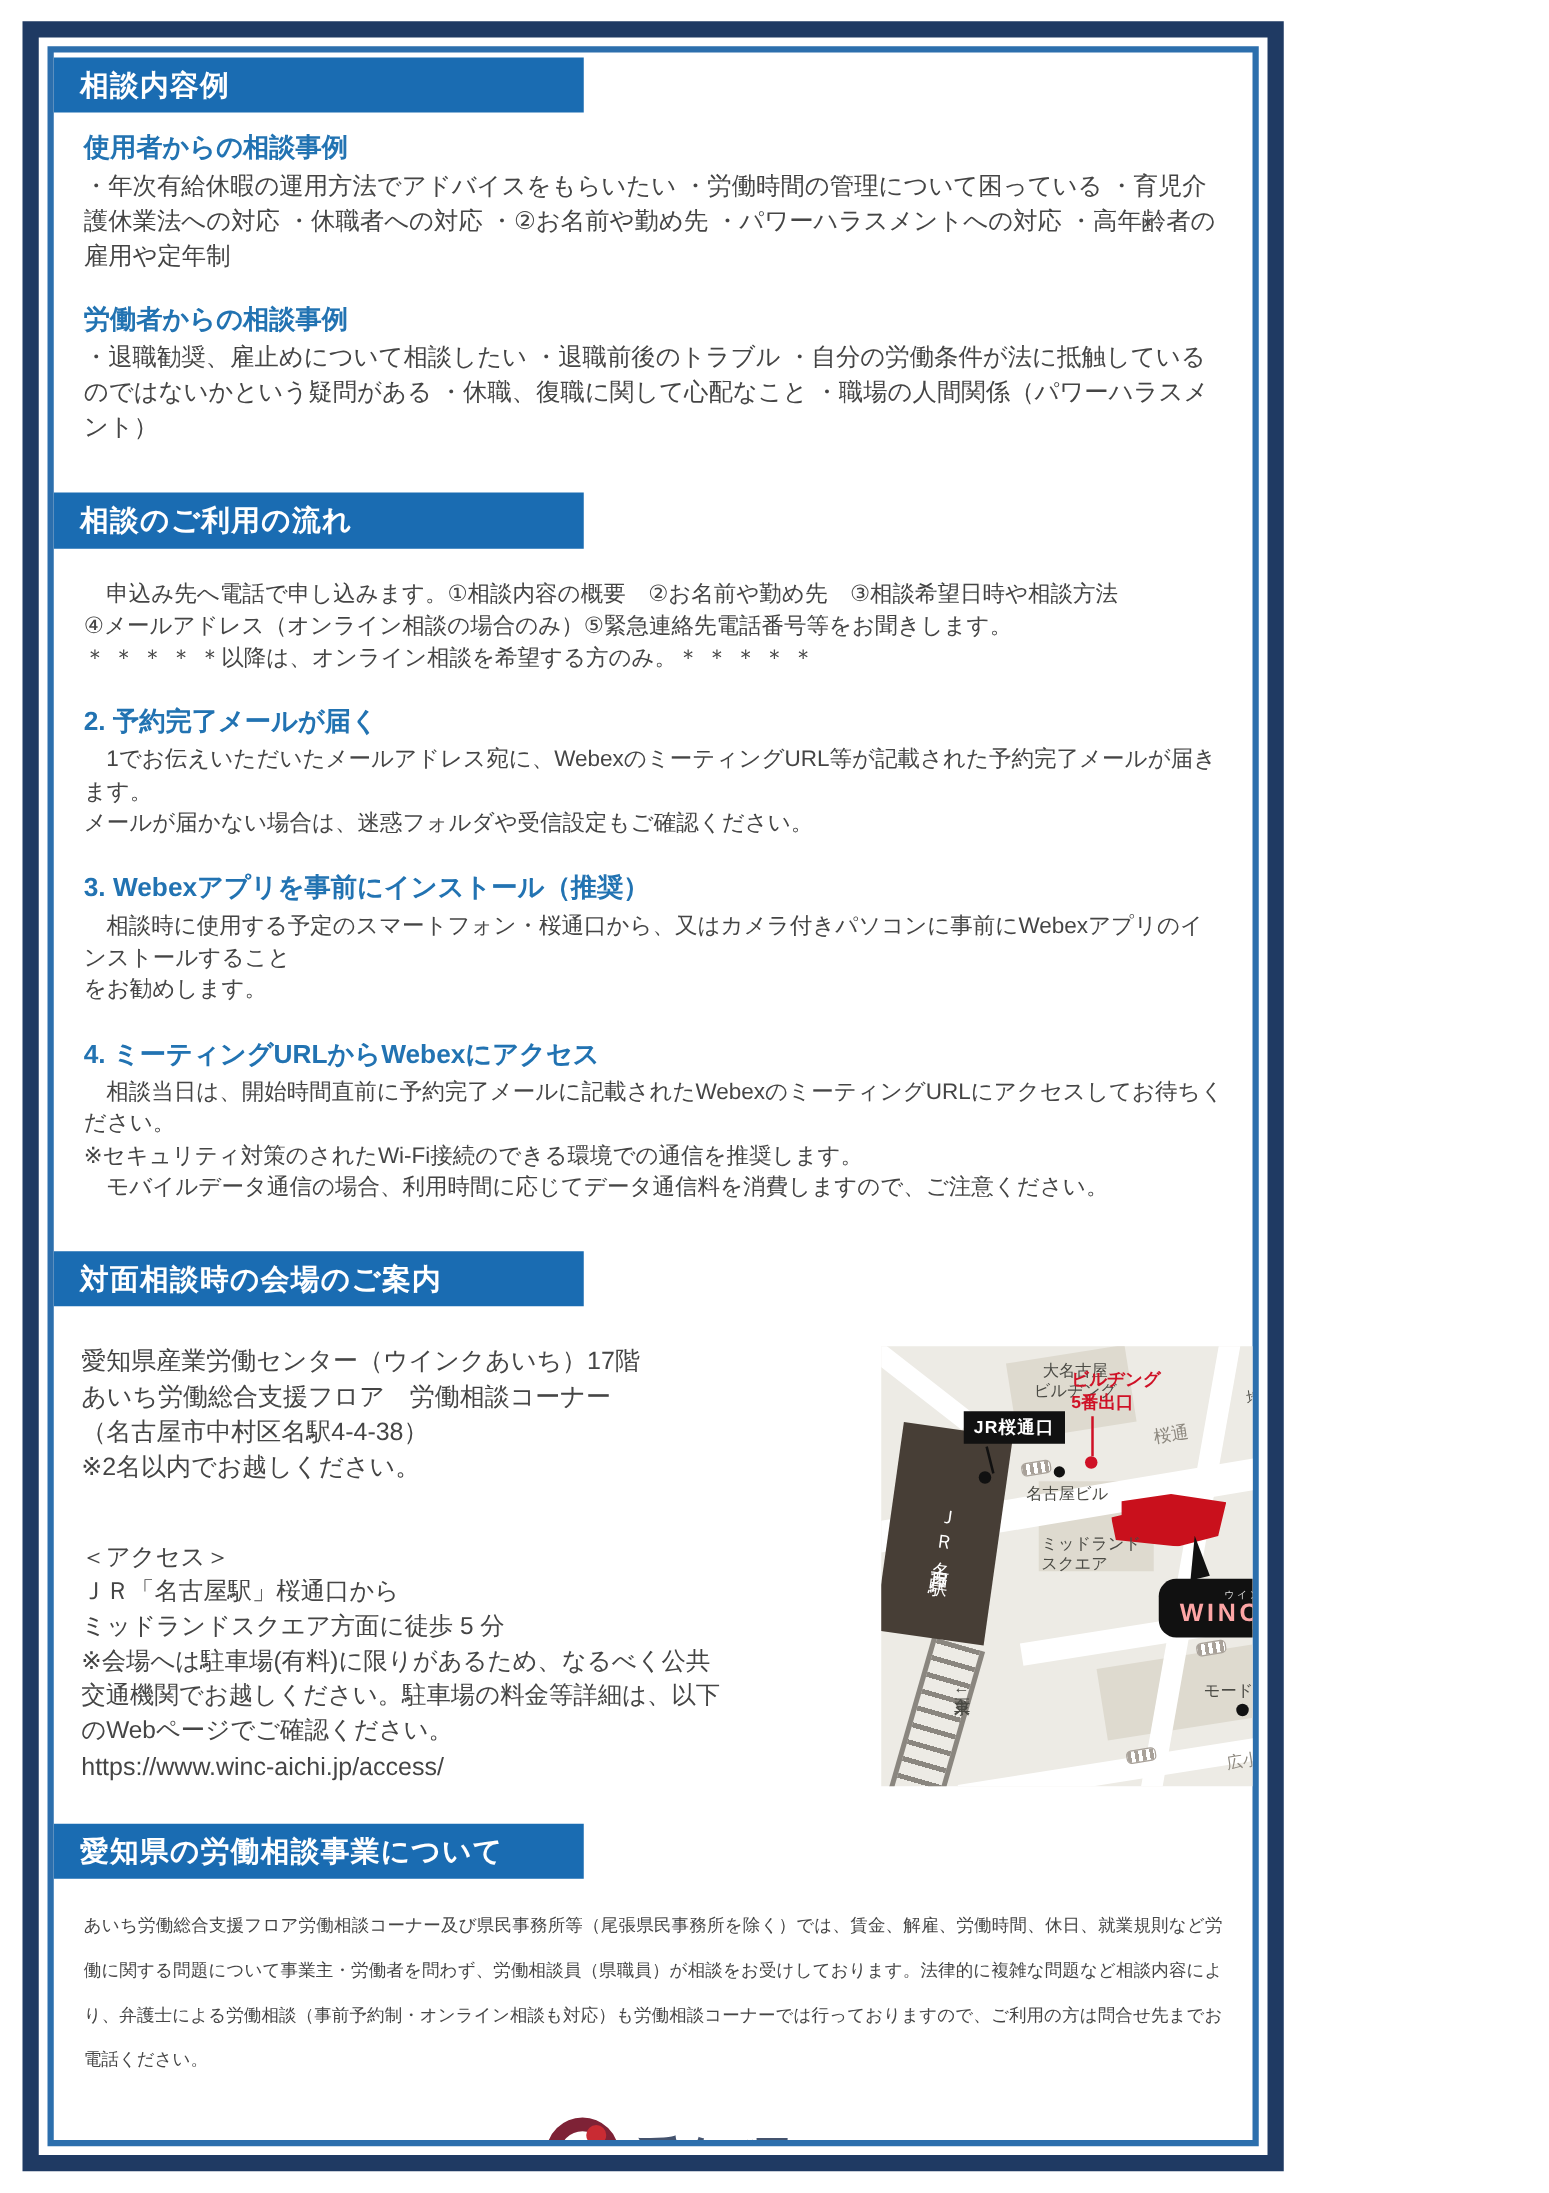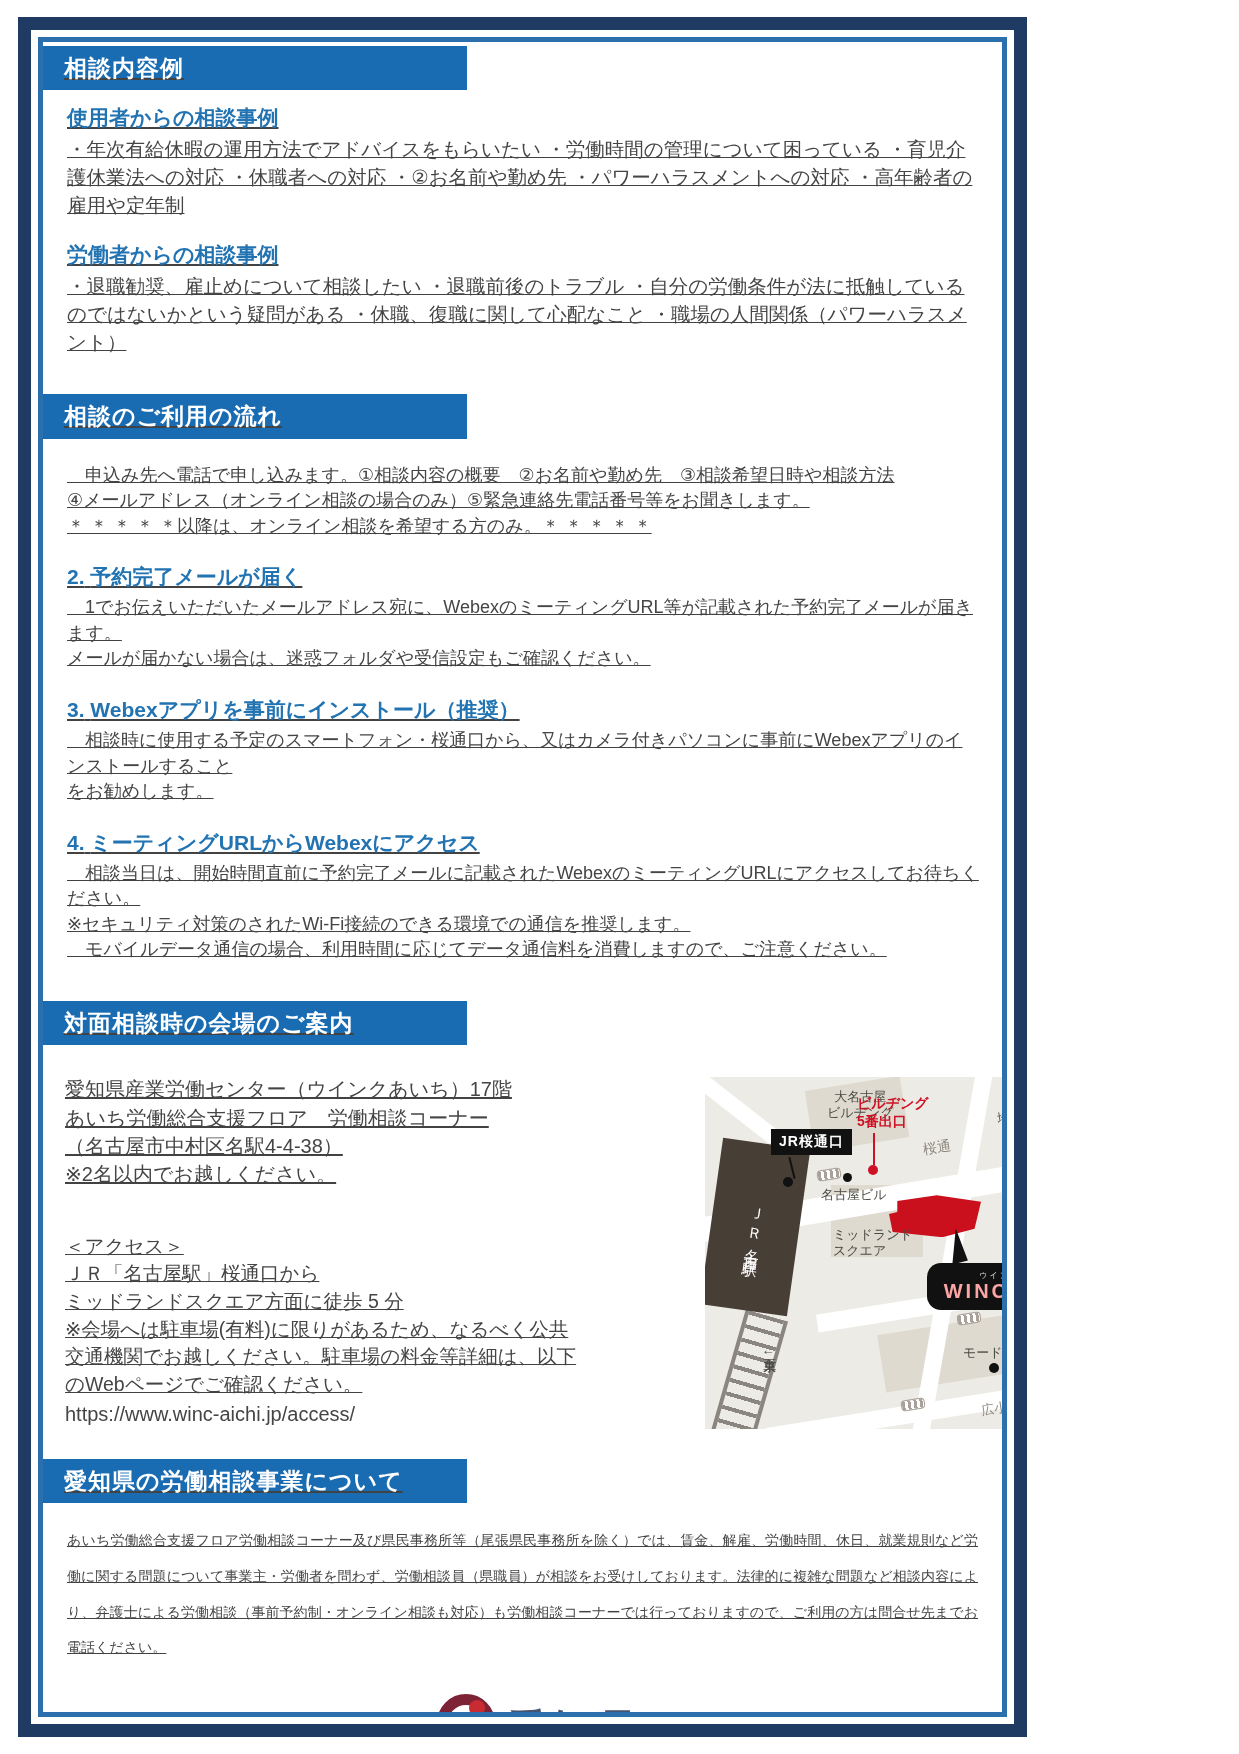--- a/index.html
+++ b/index.html
@@ -2,21 +2,21 @@
 <html lang="ja"><head>
 <meta charset="utf-8">
 <style>
   * { margin:0; padding:0; box-sizing:border-box; }
   html,body { background:#ffffff; }
   body {
     font-family:"Liberation Sans","DejaVu Sans",sans-serif;
     color:#424242;
     width:1239px;
   }
-  .page { width:1045px; height:1754px; padding:17px 18px; background:#fff;text-decoration:underline; }
+  .page { width:1045px; height:1754px; padding:17px 18px; background:#fff; }
   .frame-outer { border:13px solid #1f3a63; height:100%; padding:7px; }
   .frame-inner { border:5px solid #2c6fad; height:100%; padding:4px 22px 18px; overflow:hidden; }
 
   .sec-bar {
     width:424px; margin-left:-22px; background:#1a6cb2; color:#fff;
     font-weight:bold; font-size:23px; line-height:1.1; padding:10px 10px 9px 21px;
     letter-spacing:1px;
   }
   .mt-sec { margin-top:38px; }
 

